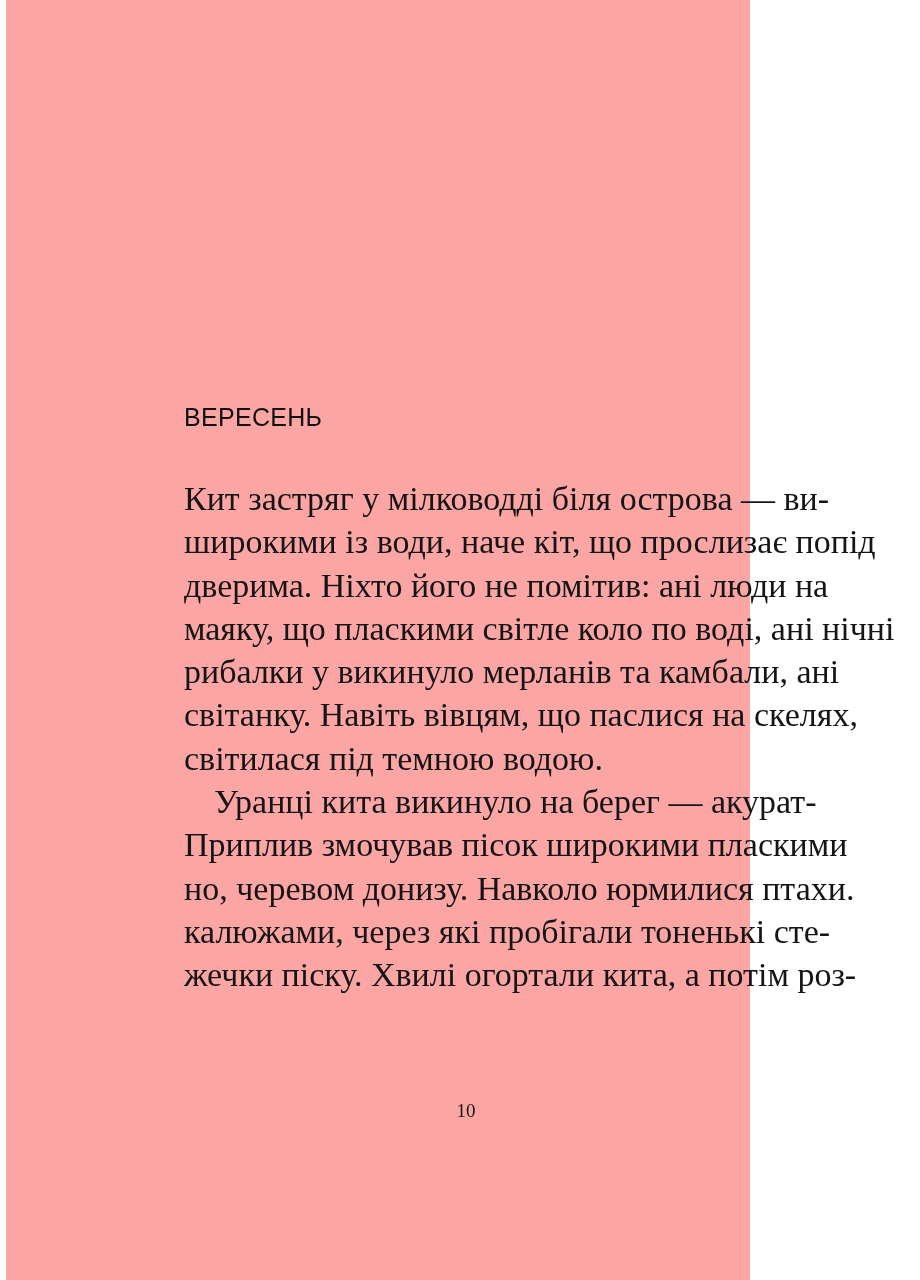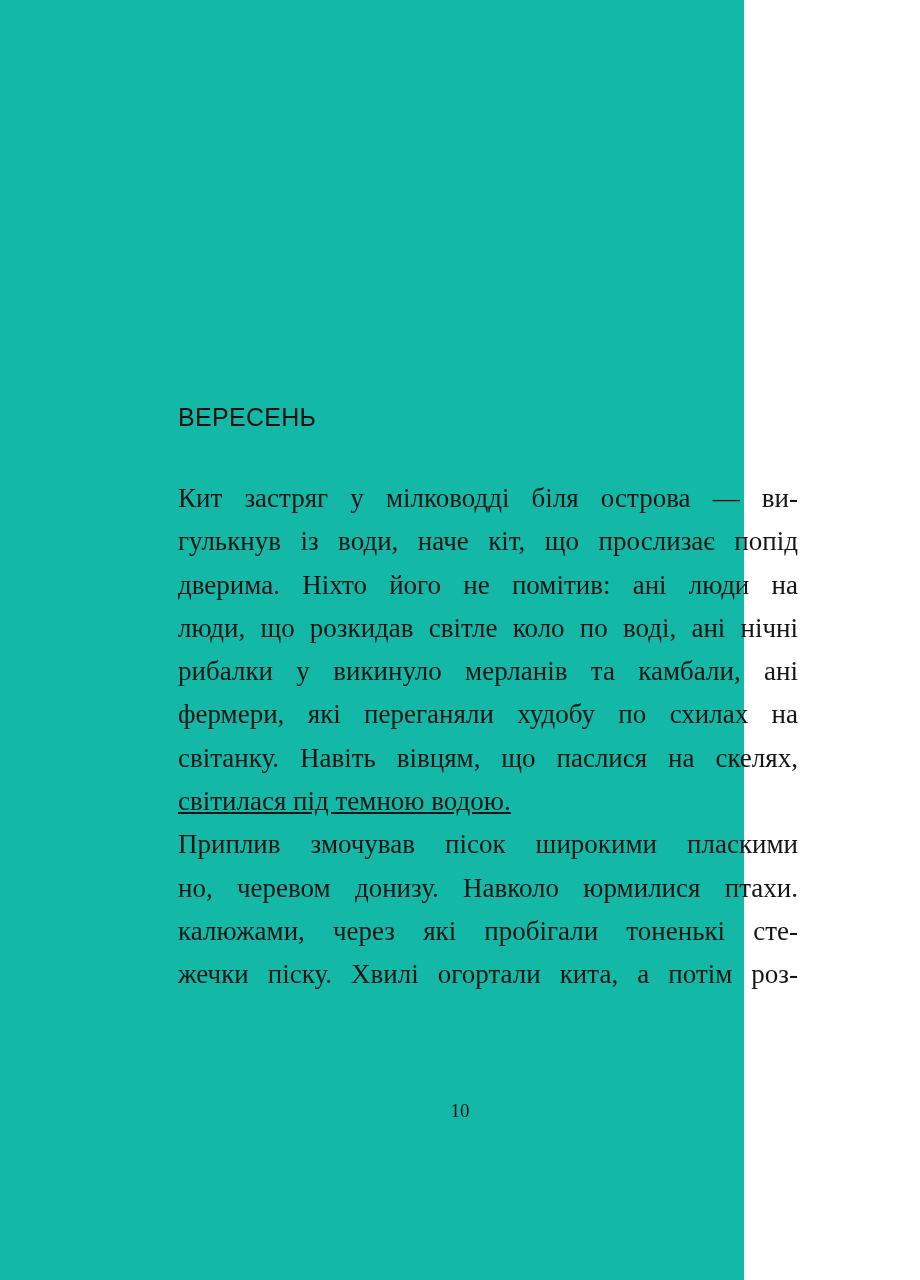--- a/index.html
+++ b/index.html
@@ -9,23 +9,23 @@
     }
     body {
       width: 920px;
       height: 1280px;
       position: relative;
       overflow: hidden;
       color: #1a1a1a;
     }
     .page {
       position: absolute;
-      left: 0; top: 0;
+      left: 6px; top: 0;
       width: 744px; height: 1280px;
-      background: #14b8a6;
+      background: #fca5a5;
     }
     .chapter-title {
       position: absolute;
       left: 178px;
       top: 402px;
       font-family: "Liberation Sans", "DejaVu Sans", sans-serif;
       font-size: 25px;
       font-weight: normal;
       letter-spacing: 0.3px;
       color: #111111;
@@ -42,25 +42,24 @@
       line-height: 43.3px;
       color: #151515;
     }
     .line {
       display: block;
       white-space: nowrap;
       text-align: justify;
       text-align-last: justify;
       height: 43.3px;
       font-family: "Liberation Serif", "DejaVu Serif", serif;
-      font-size: 27px;
+      font-size: 34px;
     }
     .line.last {
       text-align-last: left;
-      text-decoration: underline;
     }
     .line.indent {
       padding-left: 30px;
     }
     .page-number {
       position: absolute;
       left: 0;
       width: 920px;
       top: 1100px;
       text-align: center;
@@ -70,27 +69,27 @@
     }
   </style>
 </head>
 <body>
 
 <div class="page">
   <h1 class="chapter-title">ВЕРЕСЕНЬ</h1>
 
   <div class="body-text">
     <span class="line">Кит застряг у мілководді біля острова — ви-</span>
-    <span class="line">гулькнув із води, наче кіт, що прослизає попід</span>
+    <span class="line">широкими із води, наче кіт, що прослизає попід</span>
     <span class="line">дверима. Ніхто його не помітив: ані люди на</span>
-    <span class="line">люди, що розкидав світле коло по воді, ані нічні</span>
+    <span class="line">маяку, що пласкими світле коло по воді, ані нічні</span>
     <span class="line">рибалки у викинуло мерланів та камбали, ані</span>
-    <span class="line">фермери, які переганяли худобу по схилах на</span>
     <span class="line">світанку. Навіть вівцям, що паслися на скелях,</span>
     <span class="line last">світилася під темною водою.</span>
+    <span class="line indent">Уранці кита викинуло на берег — акурат-</span>
     <span class="line">Приплив змочував пісок широкими пласкими</span>
     <span class="line">но, черевом донизу. Навколо юрмилися птахи.</span>
     <span class="line">калюжами, через які пробігали тоненькі сте-</span>
     <span class="line">жечки піску. Хвилі огортали кита, а потім роз-</span>
   </div>
 
   <div class="page-number">10</div>
 </div>
 
 </body></html>

